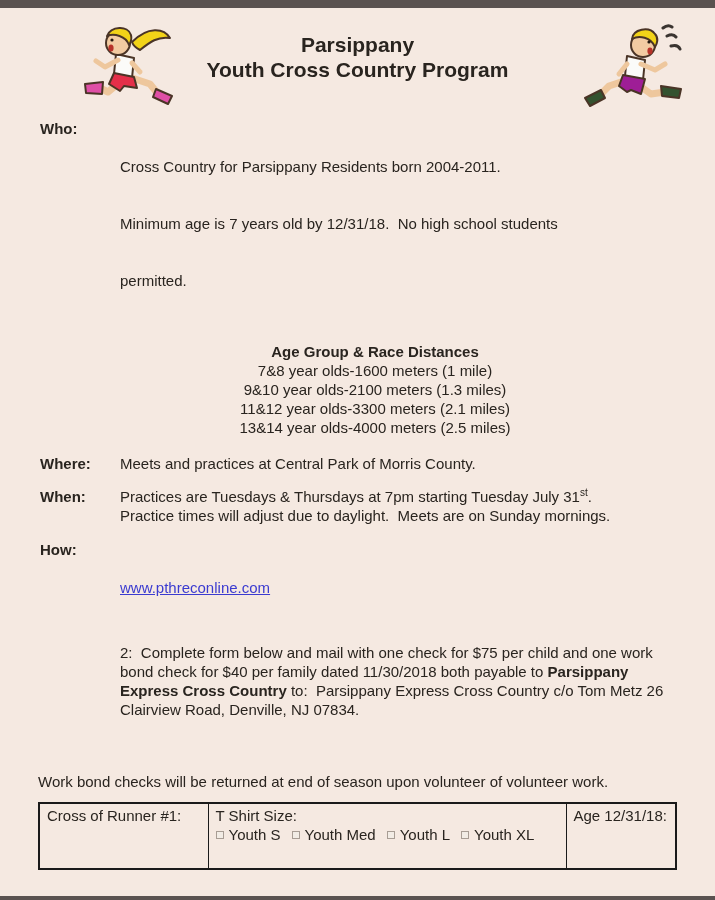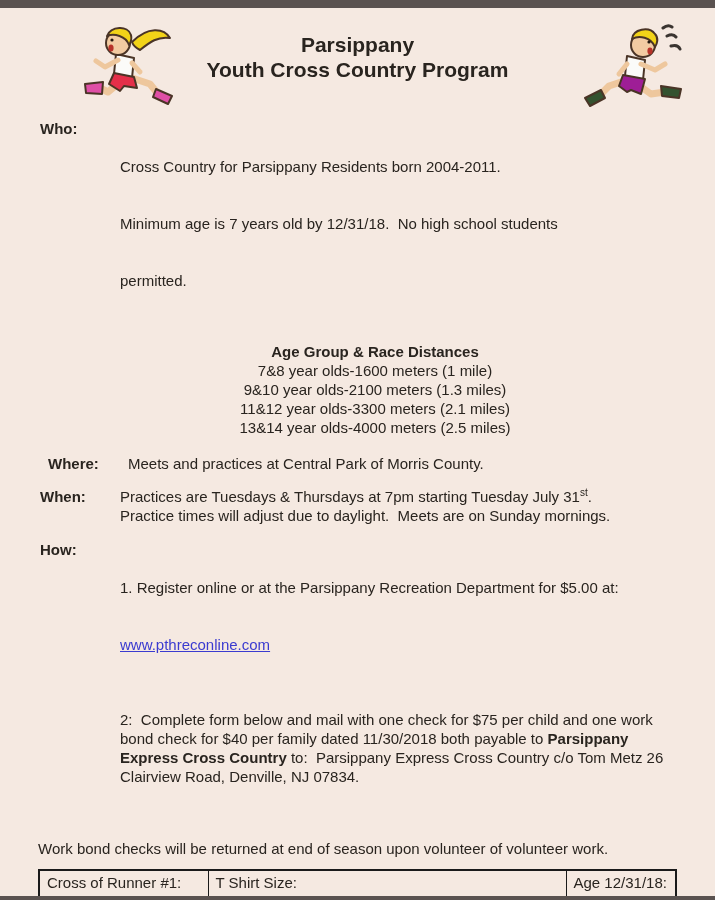--- a/index.html
+++ b/index.html
@@ -21,24 +21,24 @@
   .runner-left  { position: absolute; left: 76px;  top: 14px; }
   .runner-right { position: absolute; right: 24px; top: 16px; }
 
   .sec { display: flex; padding: 0 33px 0 40px; }
   .sec-label { width: 80px; flex: none; font-weight: bold; }
   .sec-body { flex: 1; white-space: pre-wrap; }
 
   .who { margin-top: 17px; }
   .age-block { margin-top: 14px; text-align: center; padding-left: 35px; }
   .age-heading { font-weight: bold; }
-  .where { margin-top: 17px; margin-left: 8px; }
+  .where { margin-top: 17px; }
   .when { margin-top: 14px; }
   .how { margin-top: 15px; }
-  .step2 { margin-top: 18px; }
+  .step2 { margin-top: 8px; }
   sup { font-size: 10px; line-height: 0; }
 
   .link { color: var(--link, #3b3bd0); text-decoration: underline; cursor: pointer; }
 
   .work-bond { margin: 15px 25px 0 38px; white-space: pre-wrap; }
 
   table.reg {
     margin: 11px 0 0 38px;
     width: 637px;
     border-collapse: collapse;
@@ -138,21 +138,20 @@
 
   <div class="sec when">
     <div class="sec-label">When:</div>
     <div class="sec-body"><span>Practices are Tuesdays &amp; Thursdays at 7pm starting Tuesday July 31</span><sup>st</sup><span>.</span>
 <span>Practice times will adjust due to daylight.  Meets are on Sunday mornings.</span></div>
   </div>
 
   <div class="sec how">
     <div class="sec-label">How:</div>
     <div class="sec-body">
-      <div>1. Register online or at the Parsippany Recreation Department for $5.00 at:</div>
       <div><a class="link">www.pthreconline.com</a></div>
       <div class="step2"><span>2:  Complete form below and mail with one check for $75 per child and one work bond check for $40 per family dated 11/30/2018 both payable to </span><b>Parsippany Express Cross Country</b><span> to:  Parsippany Express Cross Country c/o Tom Metz 26 Clairview Road, Denville, NJ 07834.</span></div>
     </div>
   </div>
 
   <div class="work-bond">Work bond checks will be returned at end of season upon volunteer of volunteer work.</div>
 
   <table class="reg">
     <colgroup>
         <col style="width:169px">

